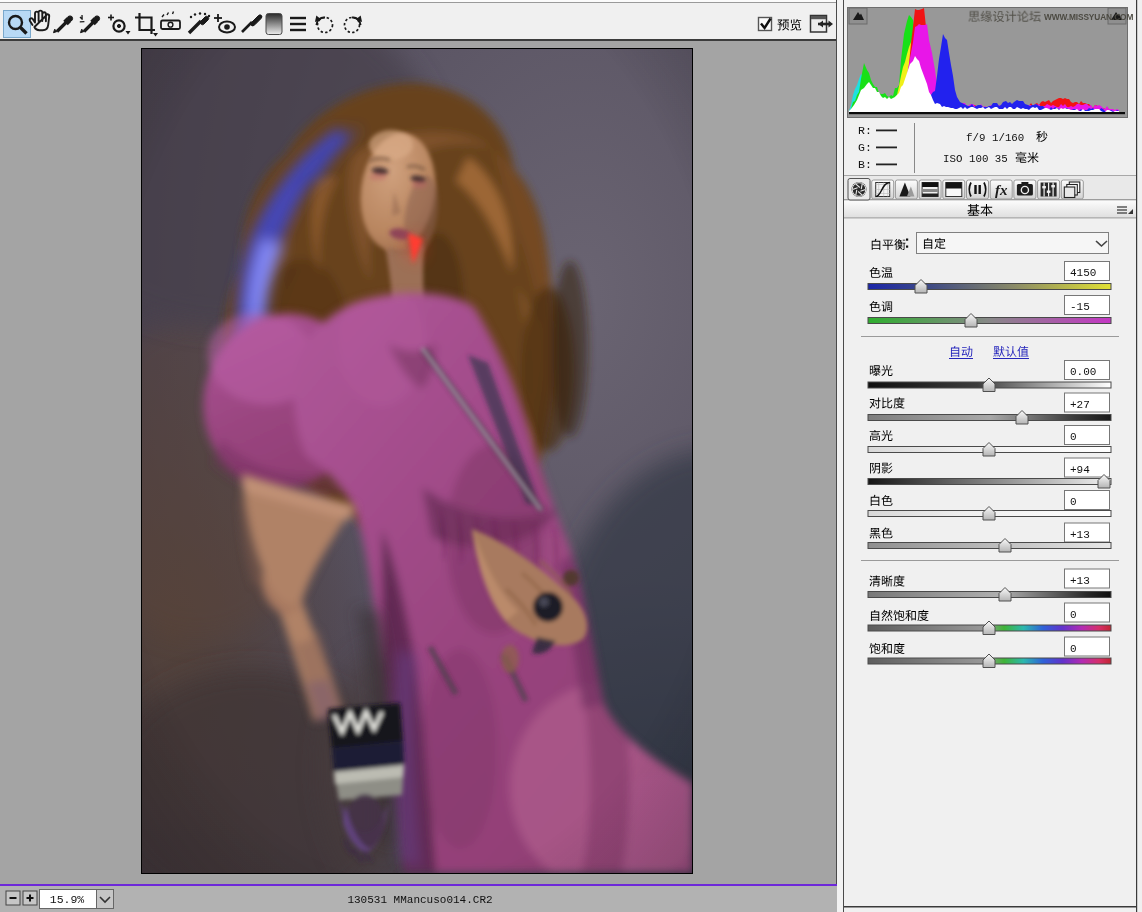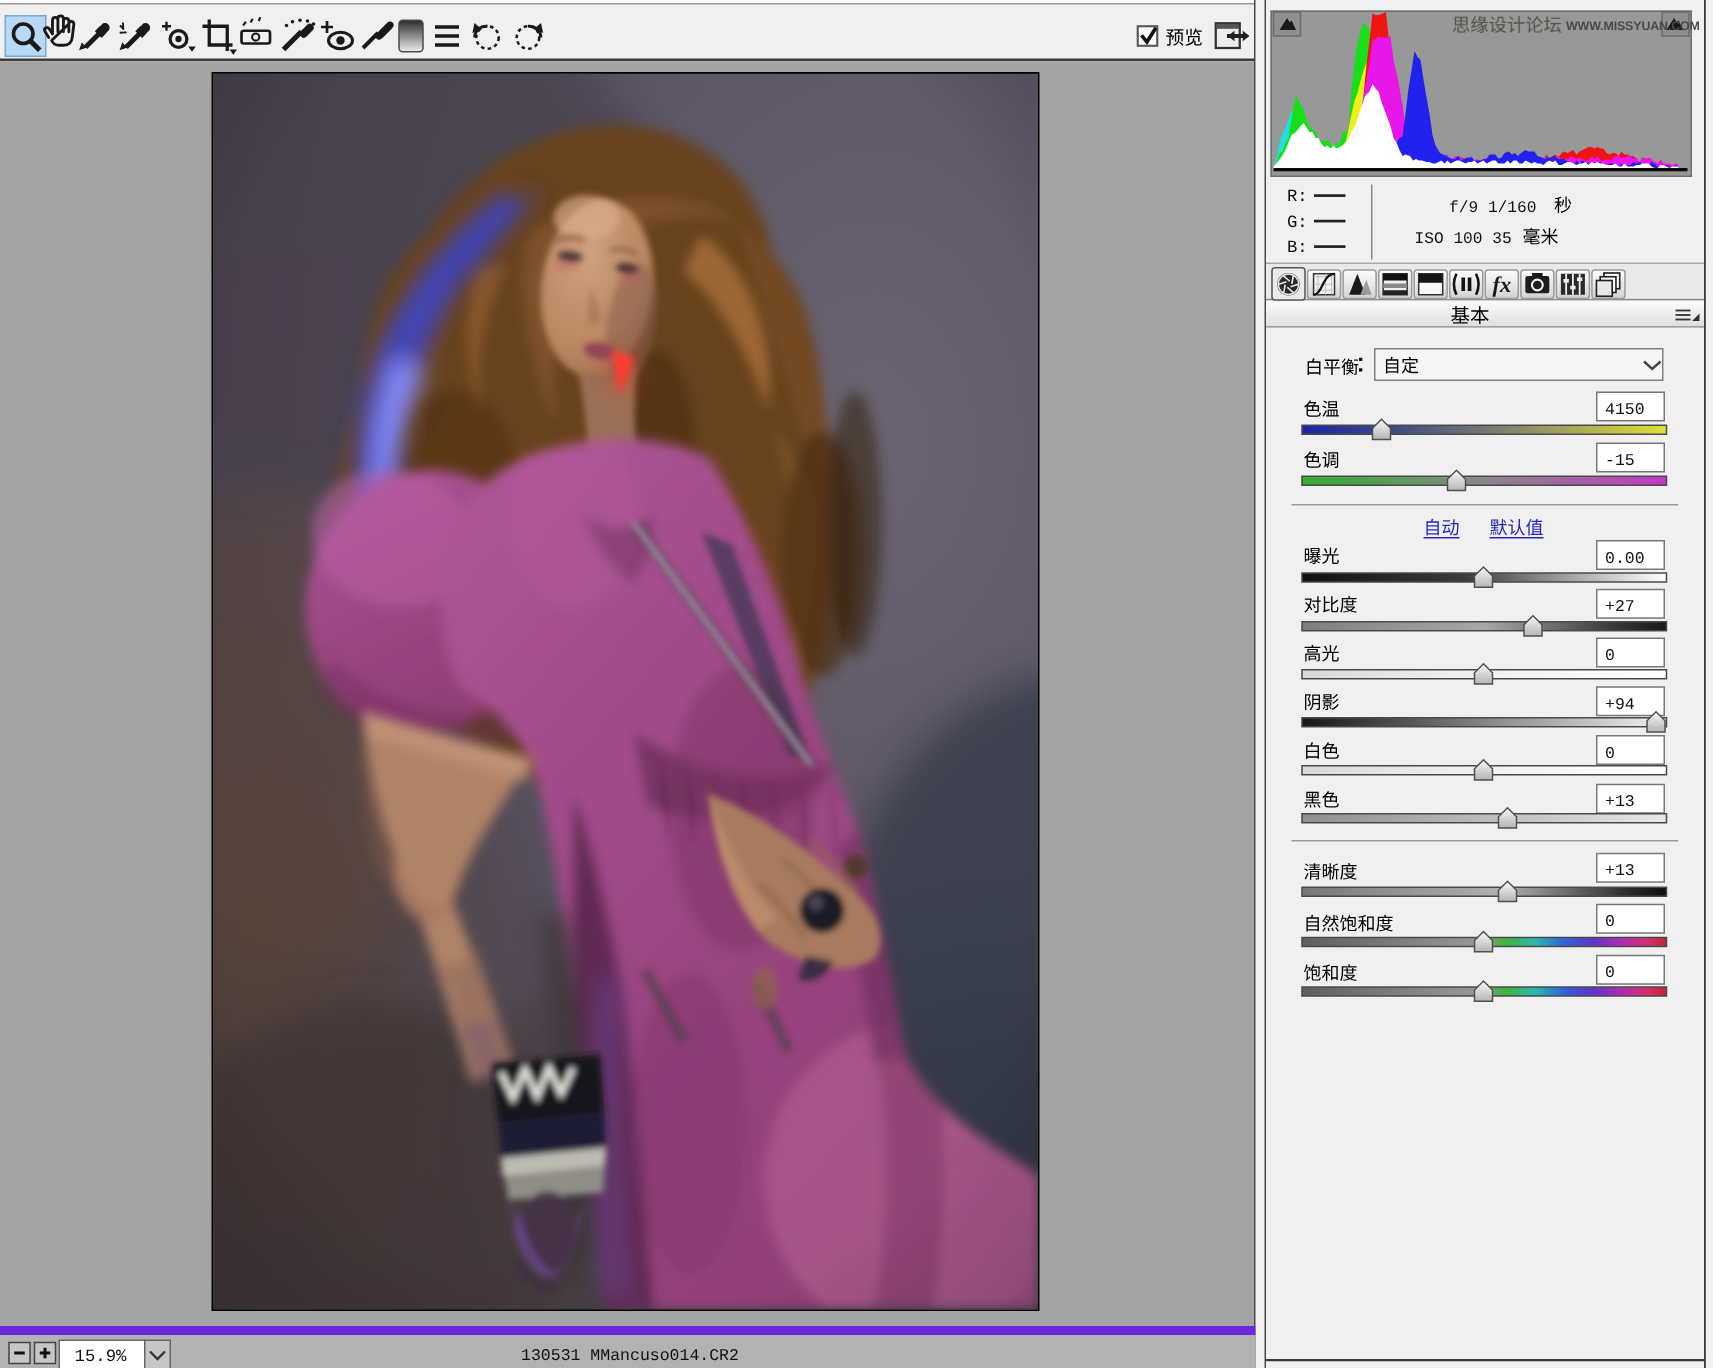--- a/index.html
+++ b/index.html
@@ -628,21 +628,21 @@
         <use href="#u5ea6" x="2000"></use>
       </g>
       <rect x="220.5" y="637.0" width="45" height="19" fill="#fff" stroke="#777"></rect>
       <text x="226" y="651.5" font-family="Liberation Mono, monospace" font-size="11" fill="#111" text-anchor="start" font-weight="normal">0</text>
       <rect x="24" y="658" width="243" height="6" fill="url(#gsat)" stroke="#4a4a4a" stroke-width="1"></rect>
       <path d="M139,667.5 L139,660 L145,654 L151,660 L151,667.5 Z" fill="url(#thg)" stroke="#505050" stroke-width="1"></path>
       <rect x="0" y="906" width="293" height="1.5" fill="#3a3a3a"></rect>
       <rect x="292" y="0" width="1.2" height="912" fill="#3a3a3a"></rect>
     </svg>
 
-<div class="abs" style="left:0;top:884px;width:837px;height:28px;background:#b2b2b2;border-top:6px solid #6d28d9">
+<div class="abs" style="left:0;top:884px;width:837px;height:28px;background:#b2b2b2;border-top:2px solid #6d28d9">
 <svg width="837" height="26">
 <rect x="6" y="5" width="14" height="14" fill="#c6c6c6" stroke="#444"></rect>
         <rect x="9.5" y="11" width="7" height="2" fill="#111"></rect>
 <rect x="23" y="5" width="14" height="14" fill="#c6c6c6" stroke="#444"></rect>
         <rect x="26.5" y="11" width="7" height="2" fill="#111"></rect>
         <rect x="29" y="8.5" width="2" height="7" fill="#111"></rect>
 <rect x="39.5" y="3.5" width="57" height="19" fill="#fff" stroke="#666"></rect>
 <text x="67" y="17" font-family="Liberation Mono, monospace" font-size="11.5" fill="#111" text-anchor="middle">15.9%</text>
 <rect x="96.5" y="3.5" width="17" height="19" fill="#c6c6c6" stroke="#666"></rect>
 <path d="M100,11 l5,5 l5,-5" fill="none" stroke="#333" stroke-width="1.6"></path>

